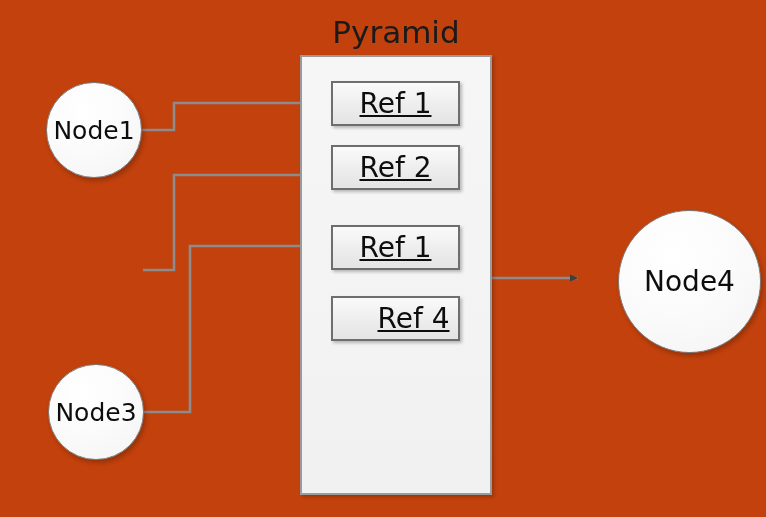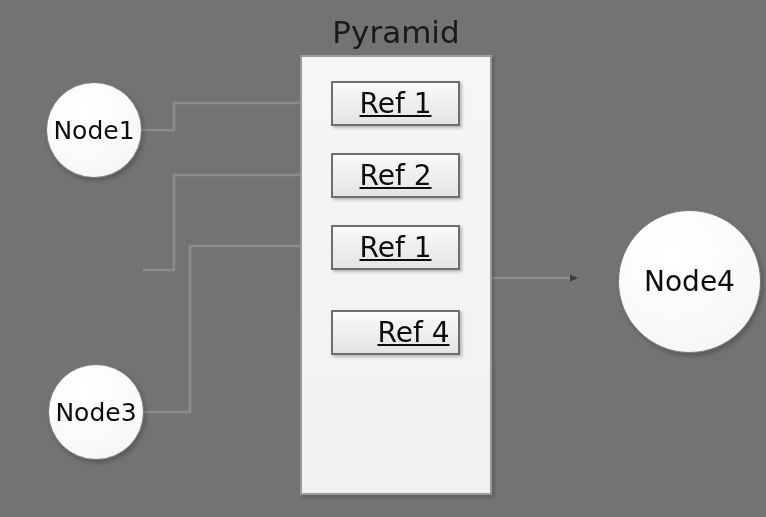--- a/index.html
+++ b/index.html
@@ -7,21 +7,21 @@
     padding: 0;
     background: #ffffff;
   }
   body {
     font-family: "DejaVu Sans", sans-serif;
   }
   #canvas {
     position: relative;
     width: 766px;
     height: 517px;
-    background: #737373;
+    background: #c2410c;
     overflow: hidden;
   }
   #wires {
     position: absolute;
     left: 0;
     top: 0;
     width: 766px;
     height: 517px;
     pointer-events: none;
   }
@@ -61,23 +61,23 @@
     border: 2px solid #6e6e6e;
     box-shadow: 2px 2px 3px rgba(0,0,0,0.25);
     display: flex;
     align-items: center;
     justify-content: center;
     font-size: 28px;
     color: #0d0d0d;
     text-decoration: underline;
   }
   .ref-1 { top: 81px; }
-  .ref-2 { top: 153px; }
+  .ref-2 { top: 145px; }
   .ref-3 { top: 225px; }
-  .ref-4 { top: 310px; padding-left: 36px; }
+  .ref-4 { top: 296px; padding-left: 36px; }
 
   
   .node {
     position: absolute;
     box-sizing: border-box;
     border-radius: 50%;
     background: radial-gradient(circle at 38% 30%, #ffffff 0%, #fbfbfb 45%, #f3f3f3 100%);
     border: 1.5px solid #7d7d7d;
     box-shadow: 2px 3px 4px rgba(0,0,0,0.22);
     display: flex;

